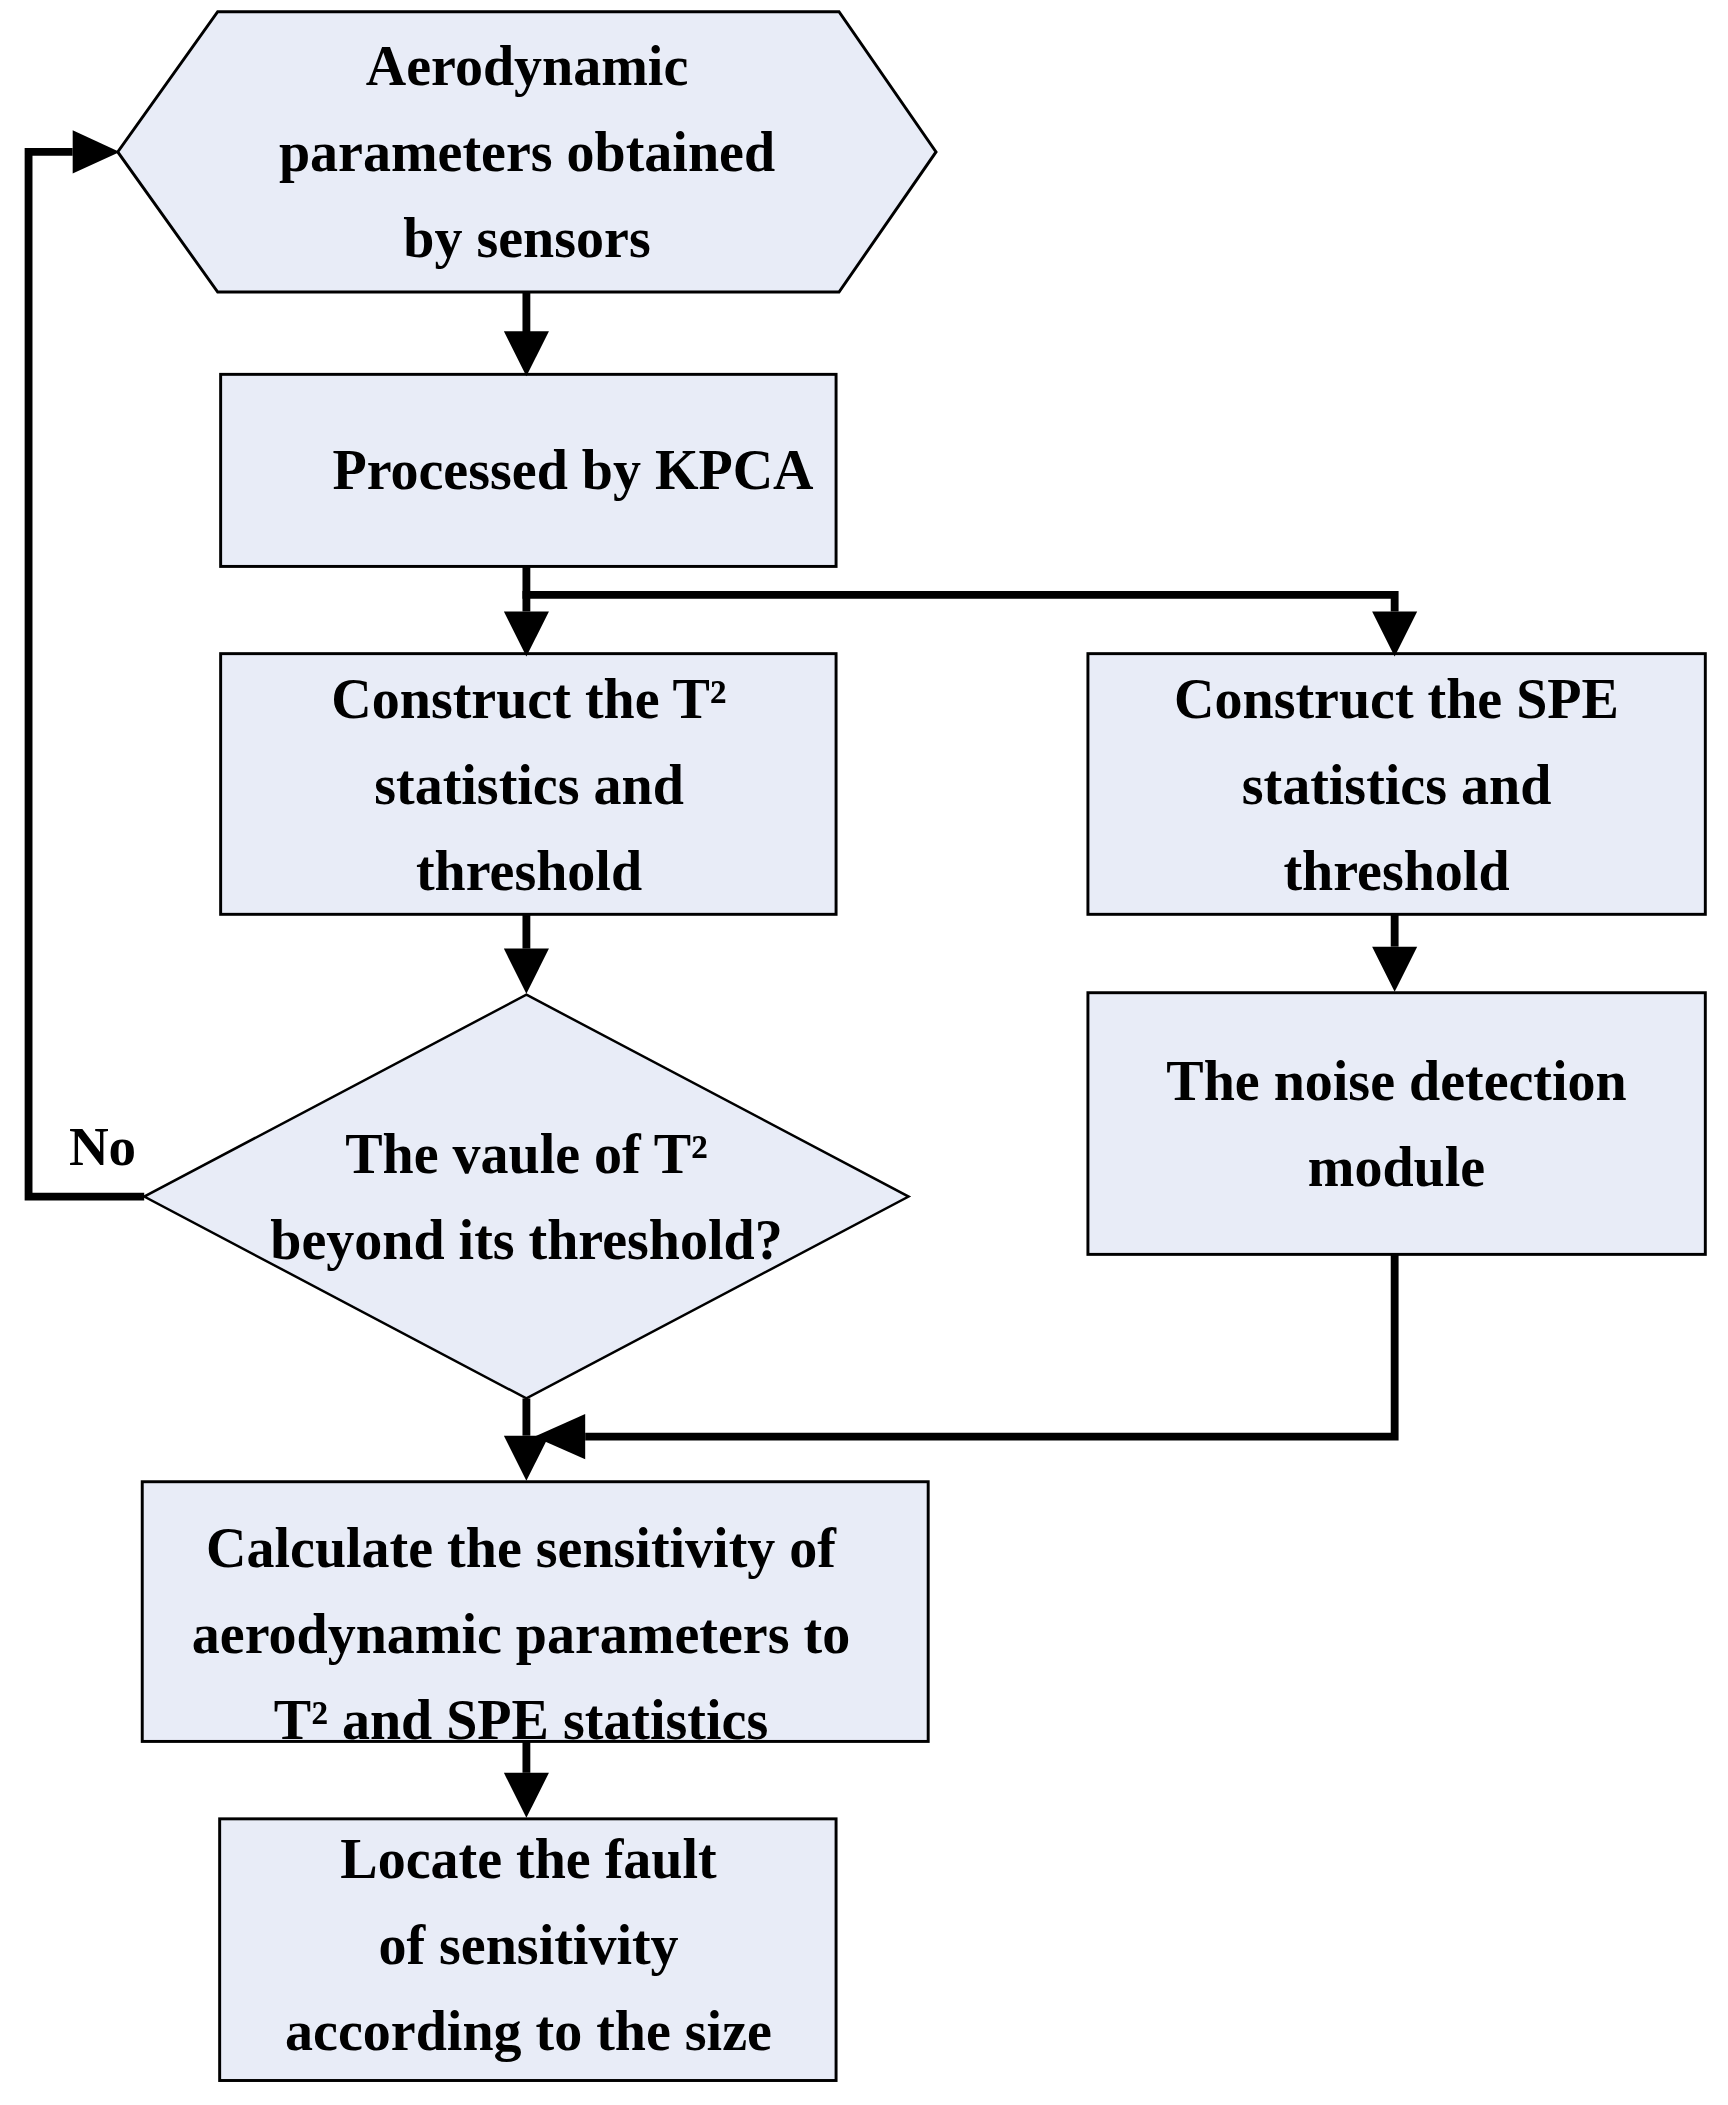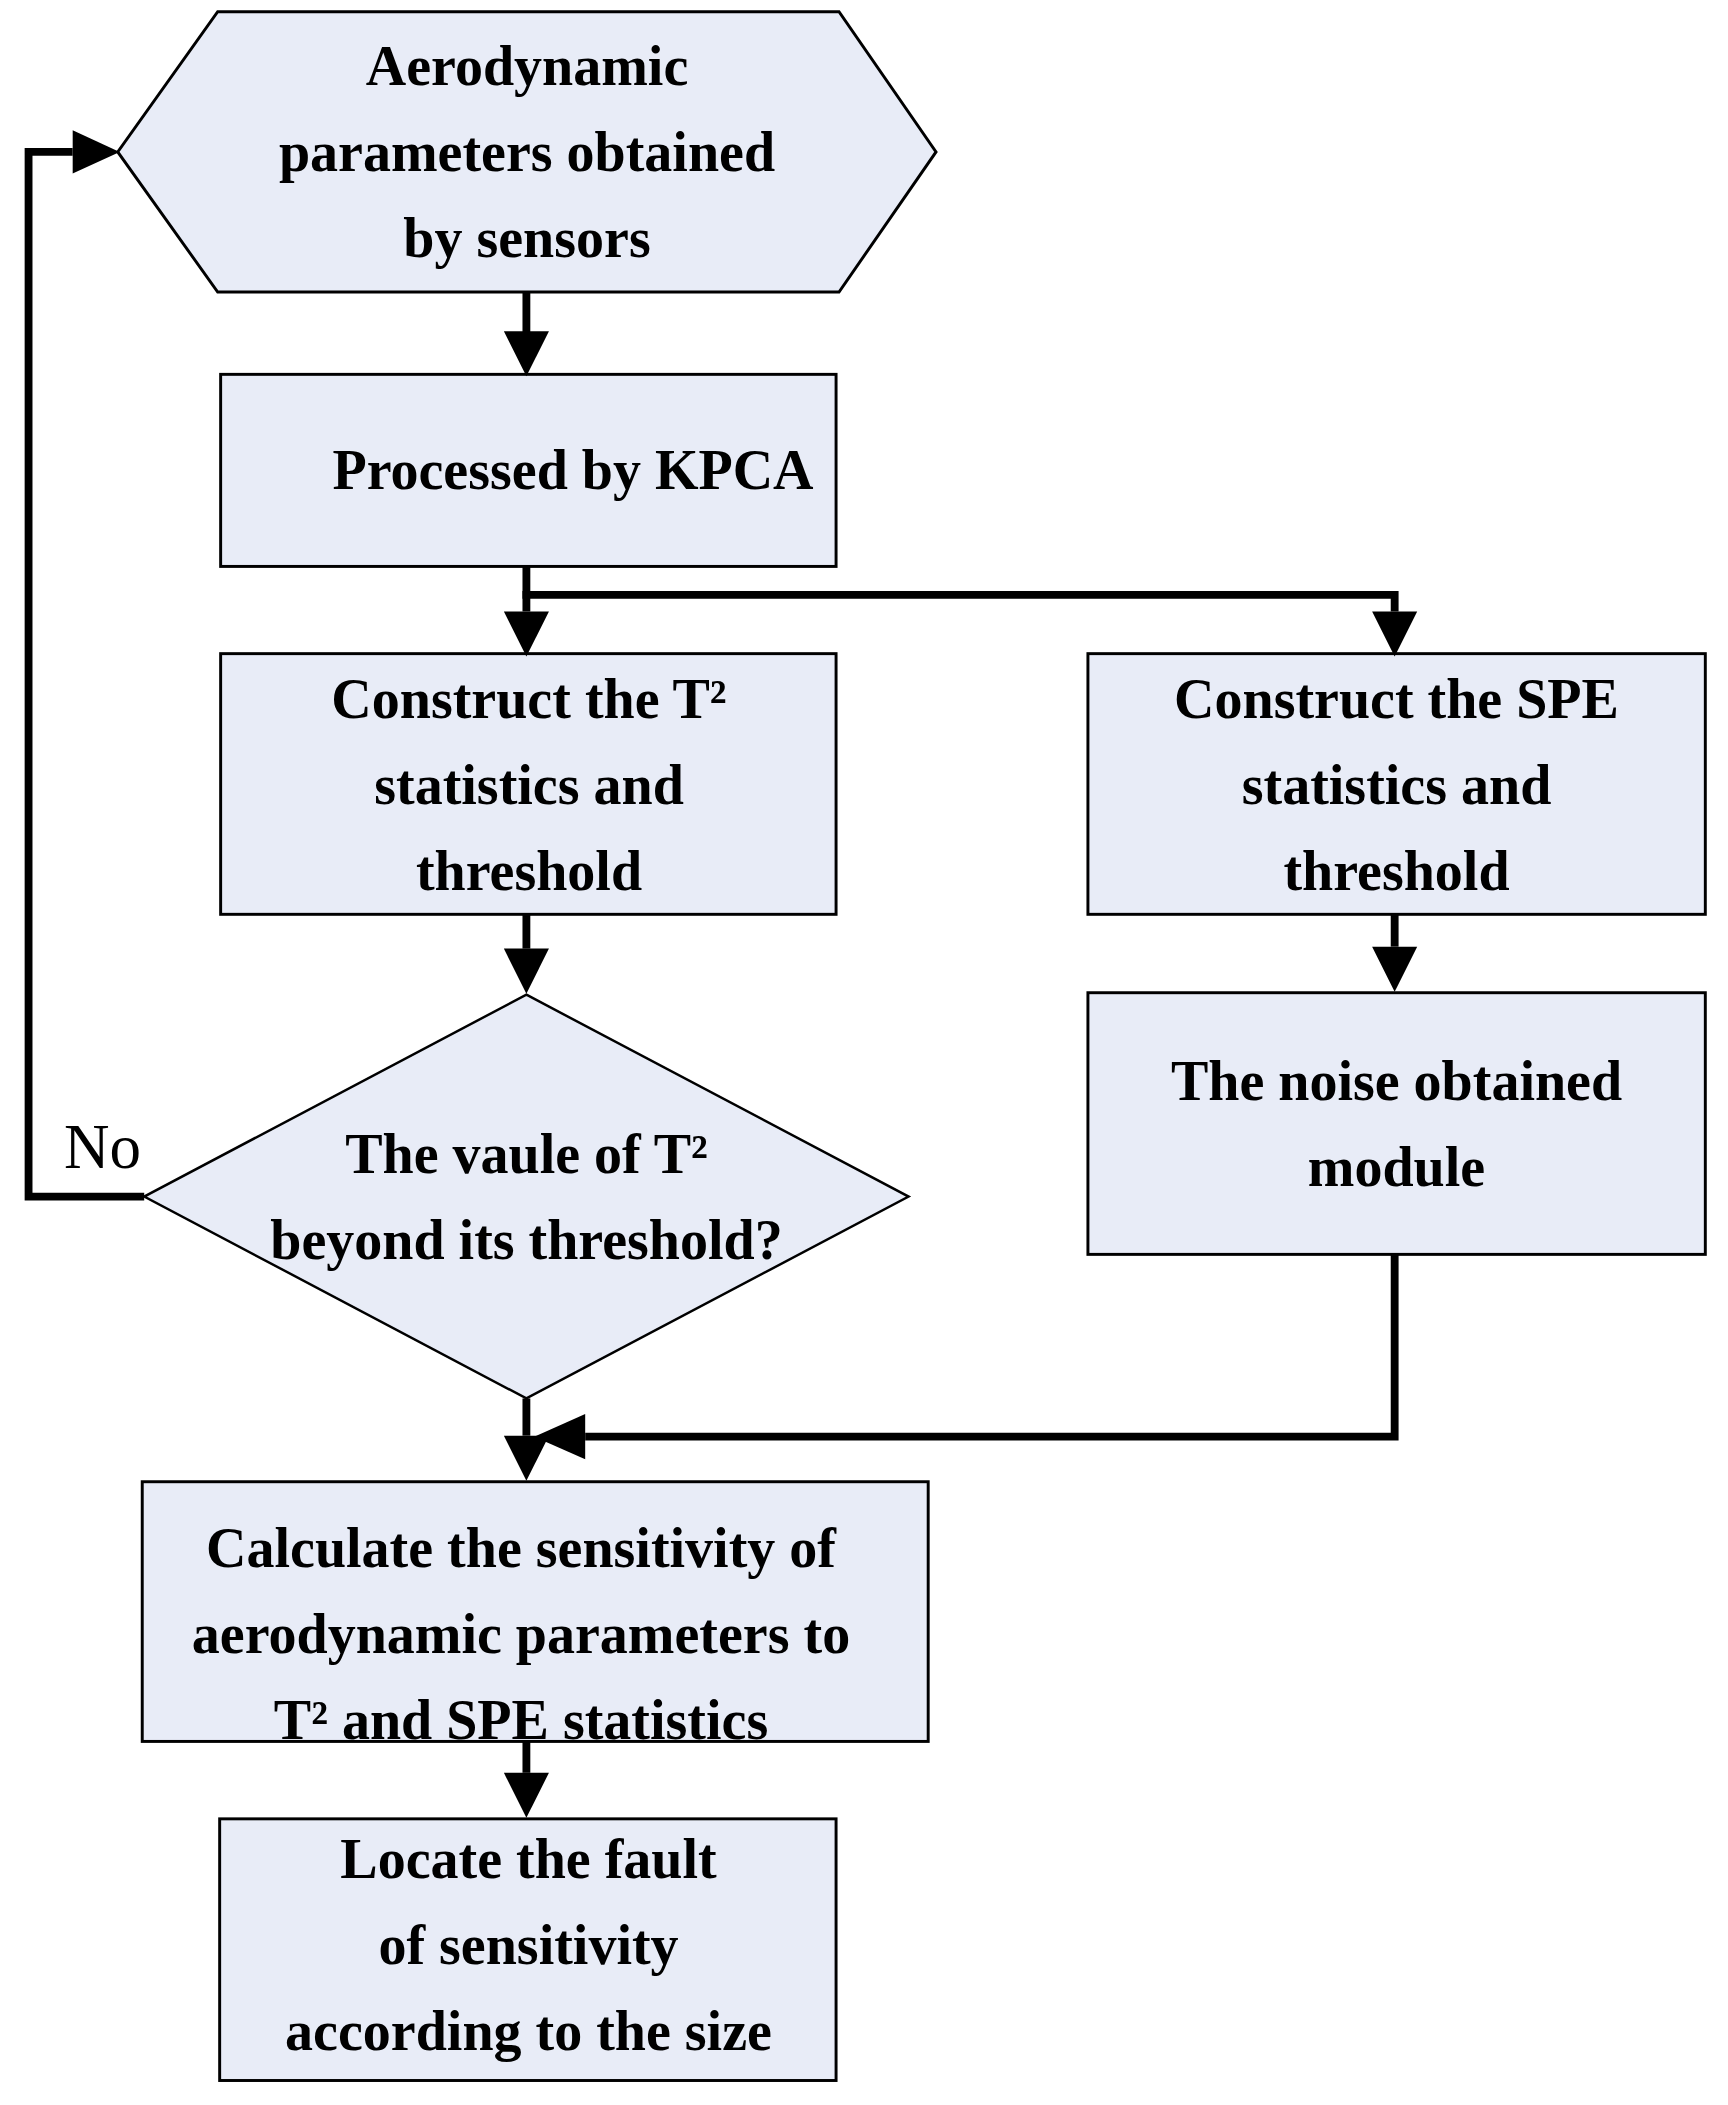--- a/index.html
+++ b/index.html
@@ -60,25 +60,26 @@
     font-weight: bold;
   }
   .node-line {
     display: block;
     line-height: 86px;
     height: 86px;
     white-space: nowrap;
   }
   .edge-label {
     position: absolute;
-    font-size: 63px;
+    font-size: 55px;
     line-height: 78px;
     text-align: center;
     white-space: nowrap;
     pointer-events: none;
+    font-weight: bold;
   }
 </style>
 </head>
 <body>
 
 <div class="stage">
 
   <svg class="connector-layer" viewBox="0 0 1763 2148" xmlns="http://www.w3.org/2000/svg">
 
     <polygon class="node-shape" points="222,12 856,12 955,155 856,298 222,298 120,155"></polygon>
@@ -139,21 +140,21 @@
     <span class="node-line">statistics and</span>
     <span class="node-line">threshold</span>
   </div>
 
   <div class="node-label" style="left:144px; top:995px; width:765px; height:404px;">
     <span class="node-line">The vaule of T²</span>
     <span class="node-line">beyond its threshold?</span>
   </div>
 
   <div class="node-label" style="left:1088px; top:993px; width:617px; height:262px;">
-    <span class="node-line">The noise obtained</span>
+    <span class="node-line">The noise detection</span>
     <span class="node-line">module</span>
   </div>
 
   <div class="node-label" style="left:128px; top:1482px; width:786px; height:304px;">
     <span class="node-line">Calculate the sensitivity of</span>
     <span class="node-line">aerodynamic parameters to</span>
     <span class="node-line">T² and SPE statistics</span>
   </div>
 
   <div class="node-label" style="left:220px; top:1819px; width:617px; height:252px;">

